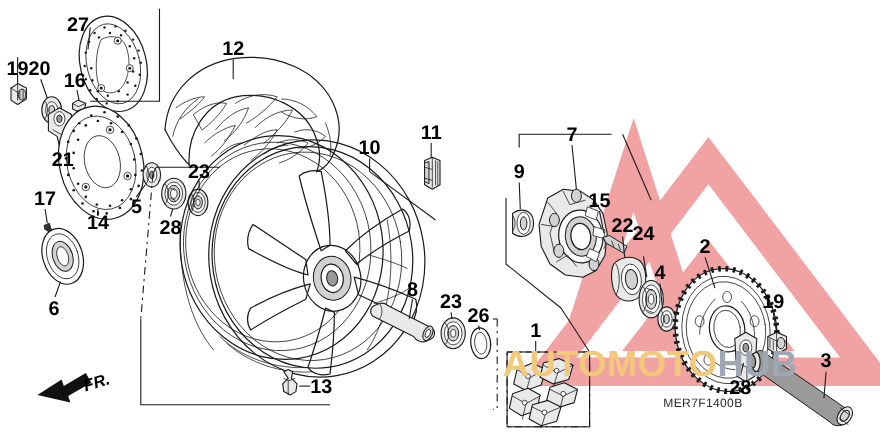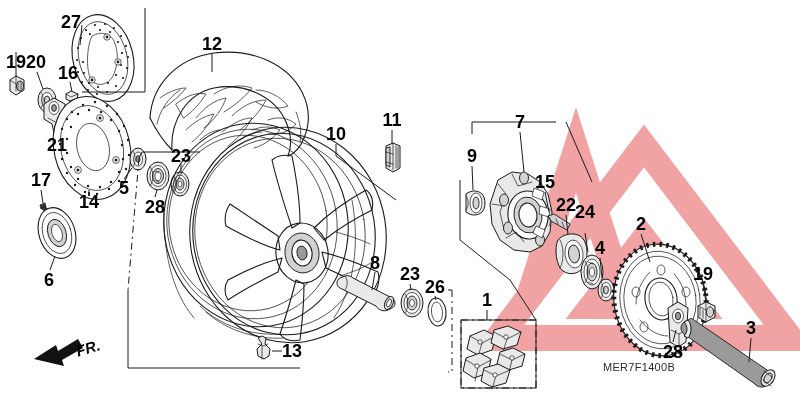--- a/index.html
+++ b/index.html
@@ -560,20 +560,23 @@
       <line class="lead" x1="487" y1="310" x2="487" y2="320"></line>
       <path class="lead" d="M510,280 L536,320"></path>
     </g>
 
     <g>
       <path class="blk" d="M34,359 L56,345 L58,351 L78,339 L83,348 L62,360 L64,366 Z"></path>
     </g>
 
   </svg>
 
+  <div class="wm-text" style="left:457px; top:312px;">
+    <span style="color:#f2c87a;">AUTOMOTO</span><span style="color:#9ea7b3;">HUB</span>
+  </div>
 
   <div id="callout-layer">
       <div class="callout" style="left: 16px; top: 42px; margin-top: 20px;">19</div>
       <div class="callout" style="left: 36px; top: 62px;">20</div>
       <div class="callout" style="left: 68px; top: 73px;">16</div>
       <div class="callout" style="left: 71px; top: 22px;">27</div>
       <div class="callout" style="left: 57px; top: 145px;">21</div>
       <div class="callout" style="left: 41px; top: 180px;">17</div>
       <div class="callout" style="left: 49px; top: 280px;">6</div>
       <div class="callout" style="left: 89px; top: 202px;">14</div>

